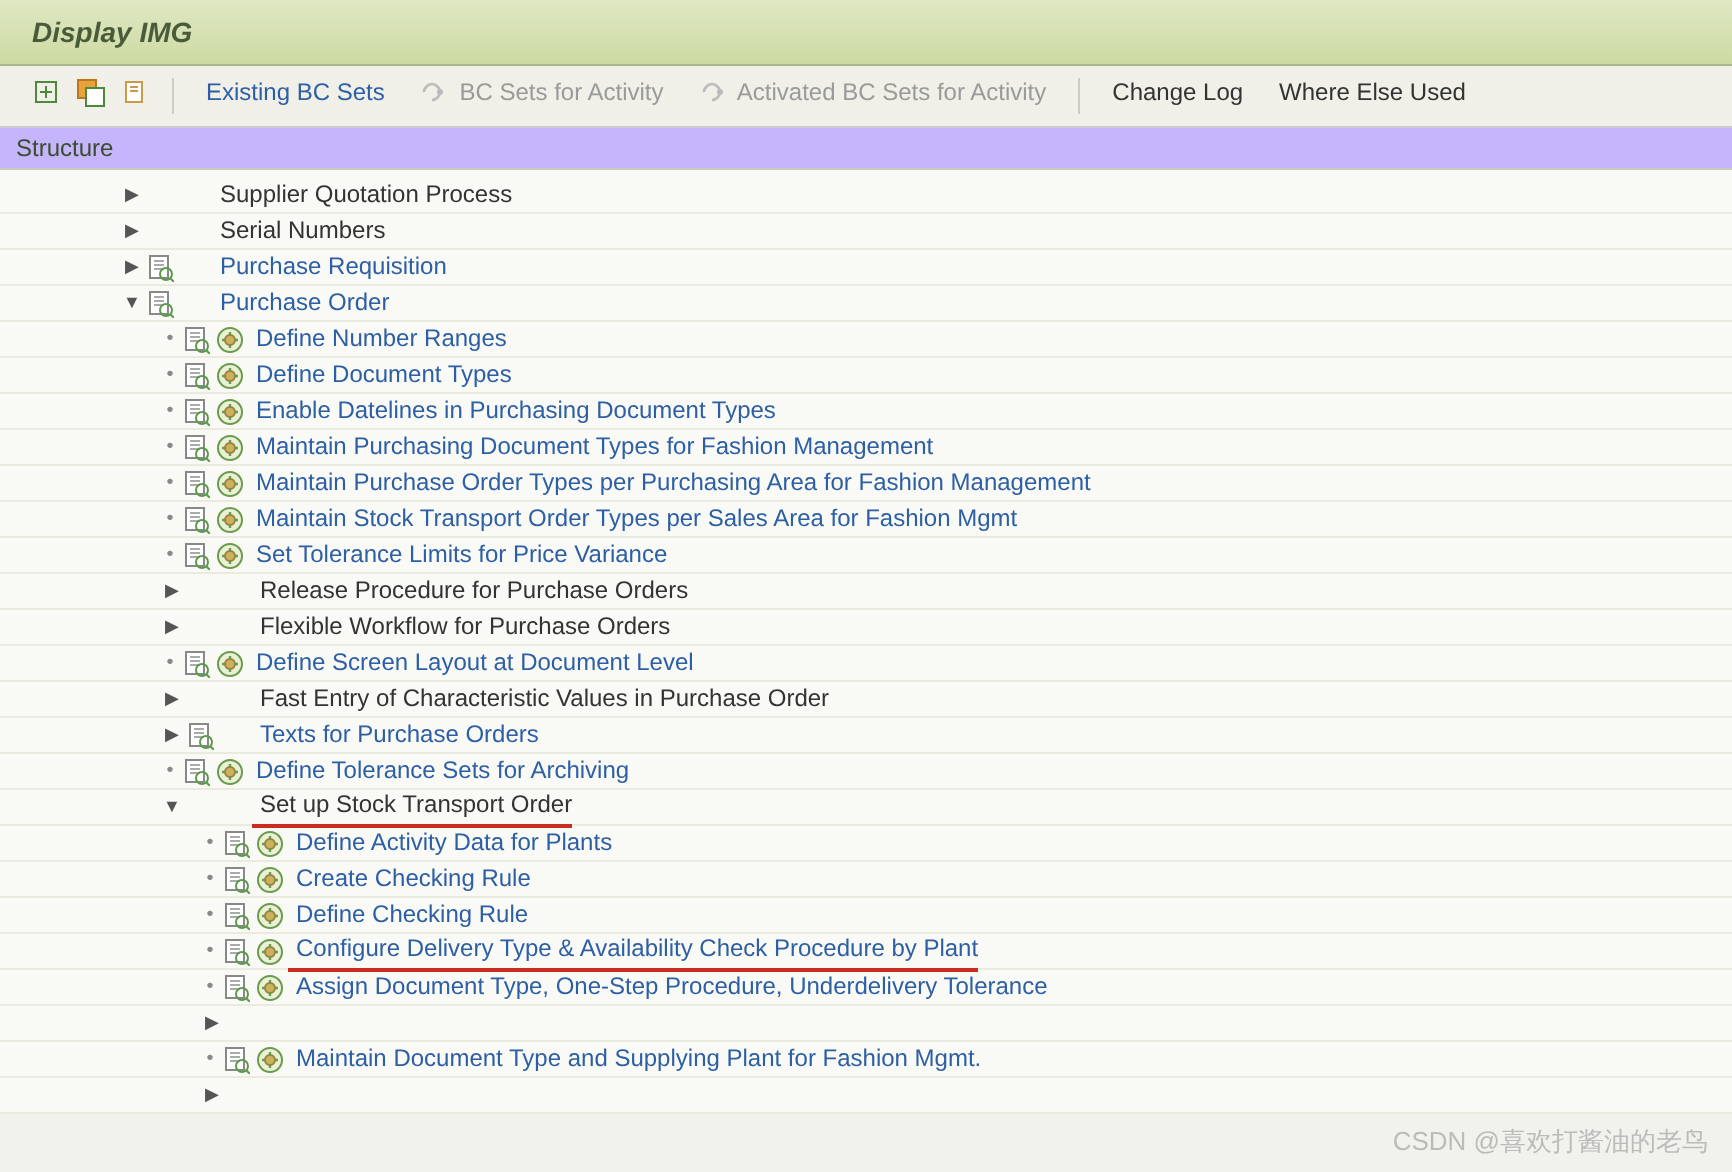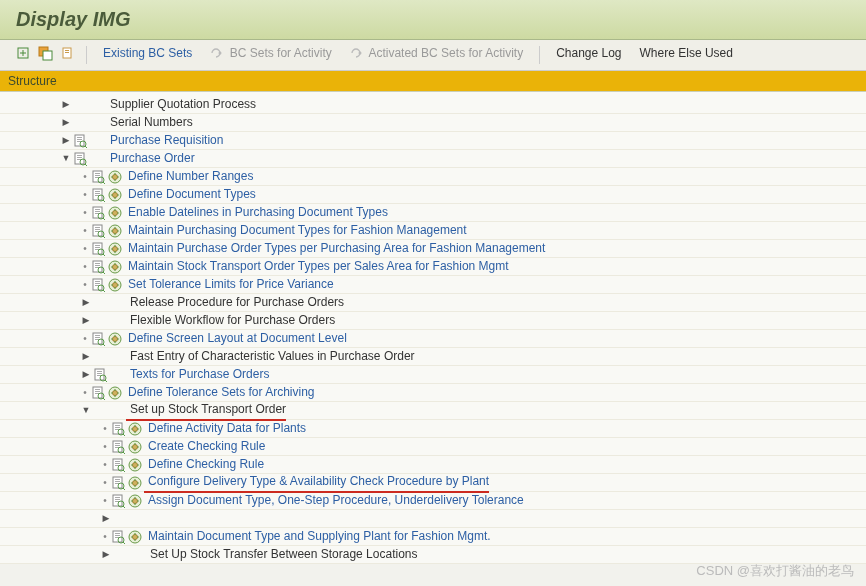--- a/index.html
+++ b/index.html
@@ -1,24 +1,24 @@
 <!DOCTYPE html>
 <html><head>
 <meta charset="utf-8">
 <style>
 html,body{margin:0;padding:0;font-family:Arial,sans-serif;font-size:12px;background:#f2f2ed;color:#333;overflow:hidden}
 body{width:866px;height:586px;position:relative}
-.title-bar{background:linear-gradient(#dfe8c4,#cddaa2);border-bottom:1px solid #a9b88a;padding:8px 16px;font-size:20px;font-weight:bold;font-style:italic;color:#4a5b3a}
+.title-bar{background:linear-gradient(#dfe8c4,#cddaa2);border-bottom:1px solid #a9b88a;padding:8px 16px;font-size:14px;font-weight:bold;font-style:italic;color:#4a5b3a}
 .toolbar{background:#f0efe8;border-bottom:1px solid #ccc;padding:6px 16px;display:flex;align-items:flex-start;gap:6px}
 .tb-icon{width:16px;height:16px;display:inline-block}
 .tb-sep{width:1px;height:18px;background:#ccc;margin:0 4px}
 .tb-link{color:#2d5fa4;cursor:pointer;padding:0 6px}
 .tb-link.disabled{color:#9a9a9a}
 .bc-ic{display:inline-block;width:14px;height:12px;margin-right:2px;vertical-align:-2px}
-.section-hdr{background:#eab308;border-bottom:1px solid #c9ceb8;padding:3px 8px;color:#3c4a2e}
+.section-hdr{background:#c4b5fd;border-bottom:1px solid #c9ceb8;padding:3px 8px;color:#3c4a2e}
 .tree{padding:4px 0 0 0;background:#f9f9f5}
 .row{display:flex;align-items:center;height:17px;line-height:17px;border-bottom:1px solid #eceade;position:relative}
 .indent{display:inline-block}
 .exp{width:12px;text-align:center;color:#555;font-size:9px;cursor:pointer;user-select:none}
 .bullet{width:10px;text-align:center;color:#888;font-size:10px}
 .img-ic,.exec-ic{width:15px;height:15px;margin-right:2px;display:inline-flex;align-items:center;justify-content:center}
 .lbl{color:#2d5fa4;cursor:pointer;padding-left:4px;white-space:nowrap}
 .lbl.plain{color:#333}
 .underline-red{border-bottom:2px solid #cc2b1f;padding-bottom:1px}
 .watermark{position:absolute;right:12px;bottom:6px;color:#bbb;font-size:13px;font-family:Liberation Sans, sans-serif}
@@ -499,17 +499,16 @@
           <path d="M7 3v2M7 9v2M3 7h2M9 7h2" stroke="#6a9a4a" stroke-width="1.2"></path>
         </svg>
       </span>
       <span class="lbl">Maintain Document Type and Supplying Plant for Fashion Mgmt.</span>
     </div>
     <div class="row">
       <span class="indent" style="width: 100px;"></span>
       <span class="exp">▶</span>
       <span class="img-ic"></span>
       <span class="exec-ic"></span>
-      <span class="lbl plain">Set Up Stock Transfer Between Storage Locations</span>
     </div>
   </div>
 
 <div class="watermark">CSDN @喜欢打酱油的老鸟</div>
 
 </body></html>

